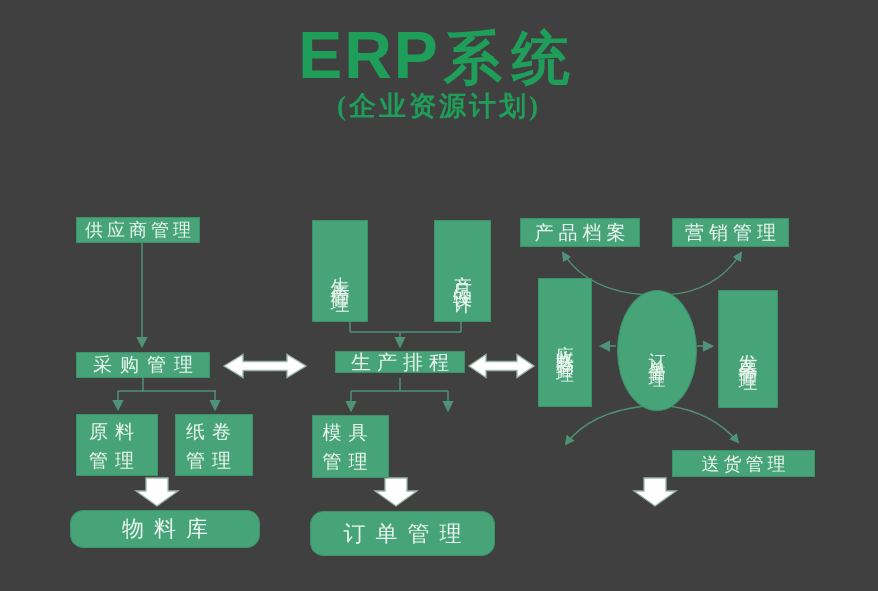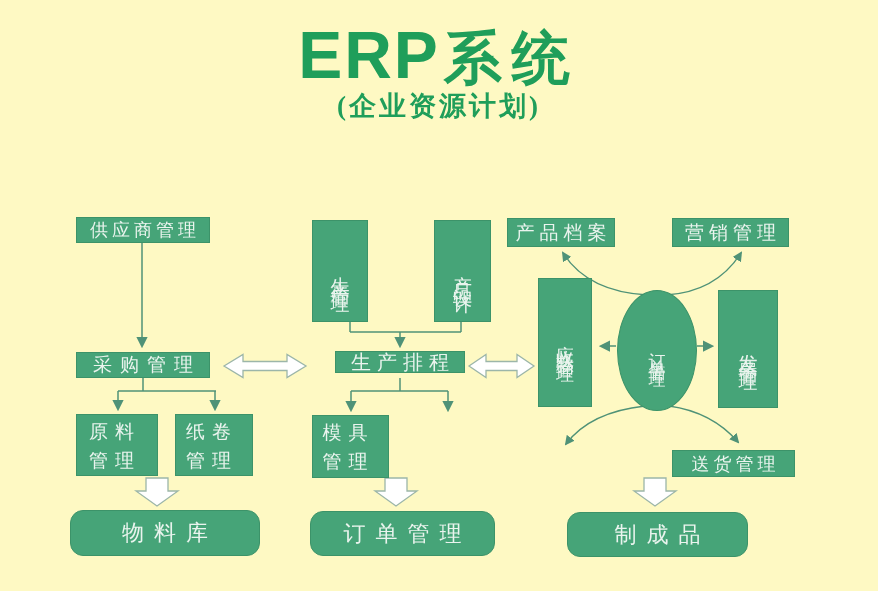--- a/index.html
+++ b/index.html
@@ -5,21 +5,21 @@
   :root{
     --title-green:#1f9e5a;
     --node-green:#46a478;
     --node-border:#3c9369;
     --node-text:#eaf4ee;
     --line:#4f9277;
     --hollow:#9cb6a9;
   }
   html,body{margin:0;padding:0;background:#ffffff;}
   .canvas{
-    position:relative;width:878px;height:591px;background:#fef9c3;
+    position:relative;width:878px;height:591px;background:#404040;
     overflow:hidden;font-family:"Liberation Serif",serif;
   }
   
   .hdr{position:absolute;left:0;top:22px;width:100%;text-align:center;color:var(--title-green);}
   .titleline{display:flex;justify-content:center;align-items:baseline;}
   .t-latin{font-family:"Liberation Sans",sans-serif;font-weight:800;font-size:66px;letter-spacing:2px;line-height:1;}
   .t-cjk{font-size:58px;font-weight:700;letter-spacing:10px;line-height:1;margin-left:4px;}
   .subtitle{font-size:27px;letter-spacing:3px;font-weight:600;}
   
   .wires{position:absolute;left:0;top:0;width:878px;height:591px;z-index:1;}
@@ -97,33 +97,32 @@
     <path d="M669,406 Q712,412 738,442" stroke="#4f9277" stroke-width="1.3" fill="none" marker-end="url(#ah)"></path>
 
     <polygon points="224,366 243,354.5 243,361.5 287,361.5 287,354.5 306,366 287,377.5 287,370.5 243,370.5 243,377.5" fill="#ffffff" stroke="#9cb6a9" stroke-width="1.3"></polygon>
     <polygon points="469,366 486,354.5 486,361.5 517,361.5 517,354.5 534,366 517,377.5 517,370.5 486,370.5 486,377.5" fill="#ffffff" stroke="#9cb6a9" stroke-width="1.3"></polygon>
 
     <polygon points="146,478 168,478 168,491 178,491 157,506 136,491 146,491" fill="#ffffff" stroke="#9cb6a9" stroke-width="1.3"></polygon>
     <polygon points="385,478 407,478 407,491 417,491 396,506 375,491 385,491" fill="#ffffff" stroke="#9cb6a9" stroke-width="1.3"></polygon>
     <polygon points="644,478 666,478 666,491 676,491 655,506 634,491 644,491" fill="#ffffff" stroke="#9cb6a9" stroke-width="1.3"></polygon>
   </svg>
 
-  <div class="box n-supplier" style="left:76px;top:217px;width:134px;height:26px;">供应商管理</div>
+  <div class="box n-supplier" style="left:76px;top:217px;width:124px;height:26px;">供应商管理</div>
   <div class="box n-purchasing" style="left:76px;top:352px;width:134px;height:26px;">采购管理</div>
   <div class="box g2 n-g2" style="left:76px;top:414px;width:82px;height:62px;">原料管理</div>
   <div class="box g2 n-g2" style="left:175px;top:414px;width:78px;height:62px;">纸卷管理</div>
-  <div class="box rnd n-big" style="left:70px;top:510px;width:190px;height:46px;">物料库</div>
+  <div class="box rnd n-big" style="left:70px;top:510px;width:190px;height:38px;">物料库</div>
 
   <div class="box v n-v4" style="left:312px;top:220px;width:56px;height:102px;">生产管理</div>
   <div class="box v n-v4" style="left:434px;top:220px;width:57px;height:102px;">产品设计</div>
   <div class="box n-sched" style="left:335px;top:351px;width:130px;height:22px;">生产排程</div>
   <div class="box g2 n-g2" style="left:312px;top:415px;width:77px;height:63px;">模具管理</div>
   <div class="box rnd n-big" style="left:310px;top:511px;width:185px;height:45px;">订单管理</div>
 
-  <div class="box n-arch" style="left:507px;top:218px;width:108px;height:29px;text-align:right;">产品档案</div>
+  <div class="box n-arch" style="left:520px;top:218px;width:120px;height:29px;text-align:right;">产品档案</div>
   <div class="box n-arch" style="left:672px;top:218px;width:117px;height:29px;">营销管理</div>
   <div class="box v n-v5" style="left:538px;top:278px;width:54px;height:129px;">应收款管理</div>
   <div class="box ell v n-ell" style="left:617px;top:290px;width:80px;height:121px;">订单管理</div>
   <div class="box v n-v4" style="left:718px;top:290px;width:60px;height:118px;">发票管理</div>
-  <div class="box n-fgm" style="left:672px;top:450px;width:123px;height:27px;">送货管理</div>
-  <div class="box rnd n-big" style="left:567px;top:512px;width:181px;height:45px;">制成品</div>
+  <div class="box n-fgm" style="left:672px;top:450px;width:143px;height:27px;">送货管理</div>
 
 </div>
 
 </body></html>

